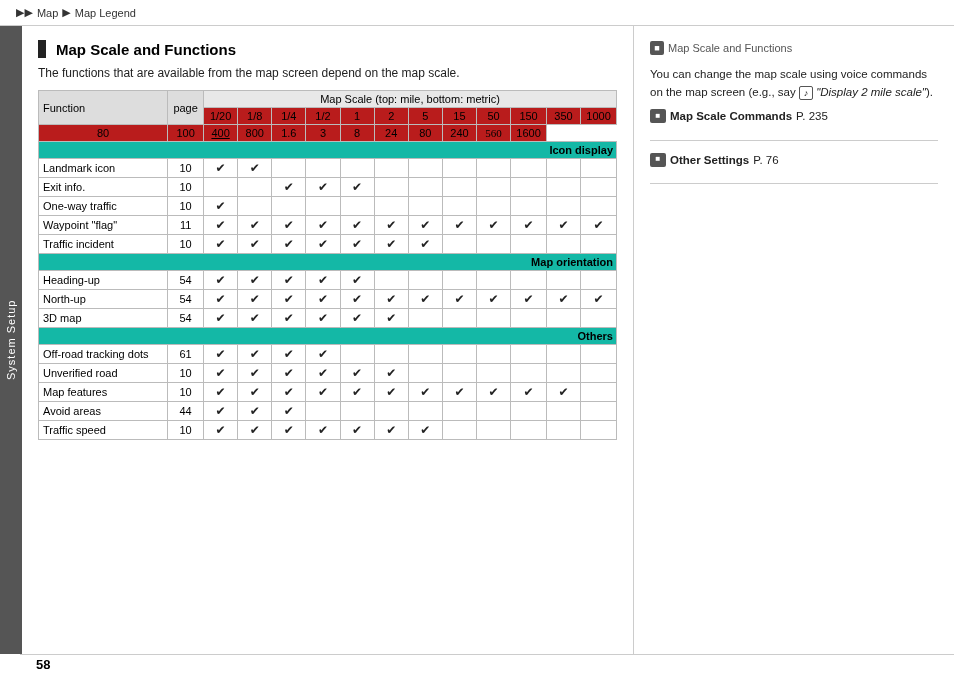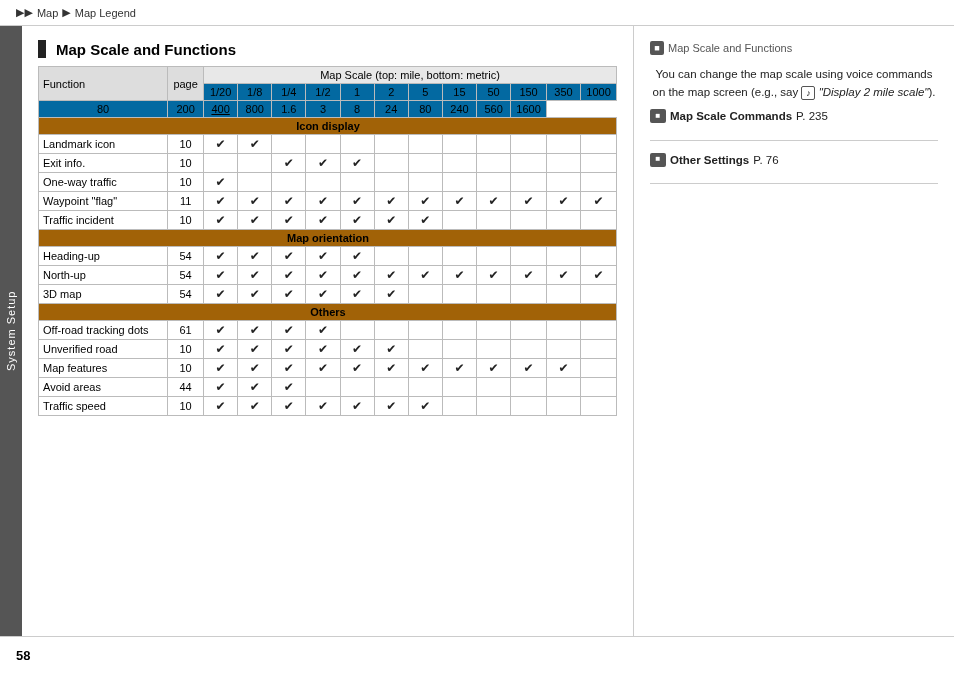--- a/index.html
+++ b/index.html
@@ -92,55 +92,56 @@
       width: 100%;
       font-size: 11px;
     }
     .scale-table th,
     .scale-table td {
       border: 1px solid #bbb;
       text-align: center;
       padding: 2px 3px;
     }
     .scale-table th {
-      background: #0369a1;
+      background: #b91c1c;
       font-weight: normal;
     }
     .header-main-col {
       background: #ddd !important;
       font-weight: bold;
     }
     .scale-table .function-col {
       text-align: left;
       padding-left: 4px;
       min-width: 90px;
     }
     .scale-table .page-col {
       min-width: 28px;
     }
     .category-row td {
-      background: #a16207;
-      font-weight: bold;
-      text-align: center;
+      background: #14b8a6;
+      font-weight: bold;
+      text-align: right;
       padding-left: 4px;
     }
     .checkmark {
       font-size: 12px;
       color: #222;
     }
     .top-header {
       background: #e8e8e8 !important;
     }
 
     
     .page-number {
-      padding: 11px 16px;
+      padding: 2px 16px;
       font-size: 13px;
       font-weight: bold;
       border-top: 1px solid #ccc;
+      margin-left: 20px;
     }
 
     
     .right-sidebar {
       width: 320px;
       padding: 14px 16px;
       font-size: 11.5px;
       line-height: 1.5;
       overflow-y: auto;
       flex-shrink: 0;
@@ -166,21 +167,20 @@
       font-weight: bold;
     }
     .sidebar-block {
       margin-bottom: 14px;
       font-size: 11.5px;
       color: #222;
       line-height: 1.6;
     }
     .sidebar-block p {
       margin-bottom: 6px;
-      text-align: center;
     }
     .sidebar-link {
       display: flex;
       align-items: center;
       gap: 4px;
       margin-top: 3px;
     }
     .sidebar-link-icon {
       display: inline-flex;
       align-items: center;
@@ -232,20 +232,21 @@
     <span>System Setup</span>
   </div>
 
   <div class="content-area">
 
     <div class="article-section">
       <div class="section-title">
         <span class="section-title-bar"></span>
         <span>Map Scale and Functions</span>
       </div>
+      <div class="intro-text">The functions that are available from the map screen depend on the map scale.</div>
 
       <table class="scale-table">
         <thead>
           <tr>
             <th class="function-col header-main-col" rowspan="2">Function</th>
             <th class="page-col header-main-col" rowspan="2">page</th>
             <th colspan="12" class="top-header">Map Scale (top: mile, bottom: metric)</th>
           </tr>
           <tr id="scale-top-row">
           <th style="min-width: 30px;">1/20</th>
@@ -256,30 +257,30 @@
               <th style="min-width: 30px;">2</th>
               <th style="min-width: 30px;">5</th>
               <th style="min-width: 30px; text-align: center;">15</th>
               <th style="min-width: 30px;">50</th>
               <th style="min-width: 30px;">150</th>
               <th style="min-width: 30px;">350</th>
               <th style="min-width: 30px;">1000</th>
             </tr>
           <tr id="scale-bottom-row">
           <th style="min-width: 30px;">80</th>
-              <th style="min-width: 30px;">200</th>
+              <th style="min-width: 30px;">100</th>
               <th style="min-width: 30px; text-decoration: underline;">400</th>
               <th style="min-width: 30px;">800</th>
               <th style="min-width: 30px;">1.6</th>
               <th style="min-width: 30px;">3</th>
               <th style="min-width: 30px;">8</th>
               <th style="min-width: 30px;">24</th>
               <th style="min-width: 30px;">80</th>
               <th style="min-width: 30px;">240</th>
-              <th style="min-width: 30px;">560</th>
+              <th style="min-width: 30px; font-family: Liberation Serif, serif;">560</th>
               <th style="min-width: 30px;">1600</th>
             </tr>
         </thead>
         <tbody id="table-body">
         <tr class="category-row">
               <td colspan="14">Icon display</td>
             </tr>
             <tr>
               <td class="function-col">Landmark icon</td>
               <td class="page-col">10</td>

